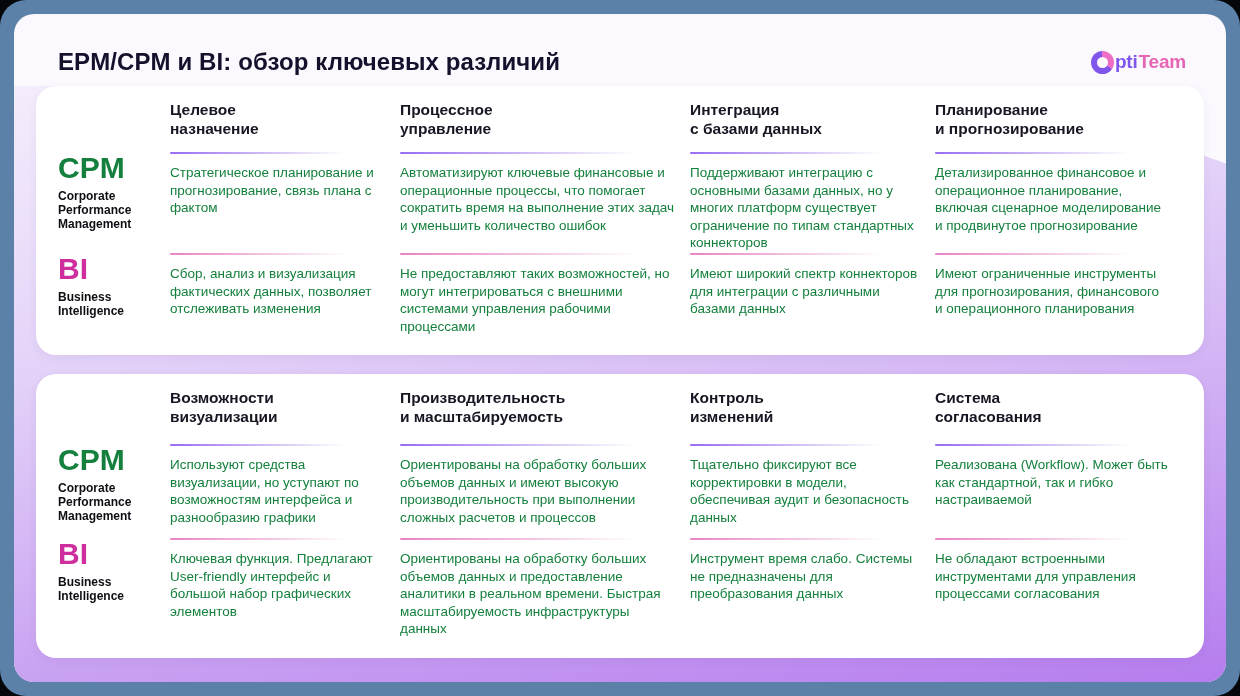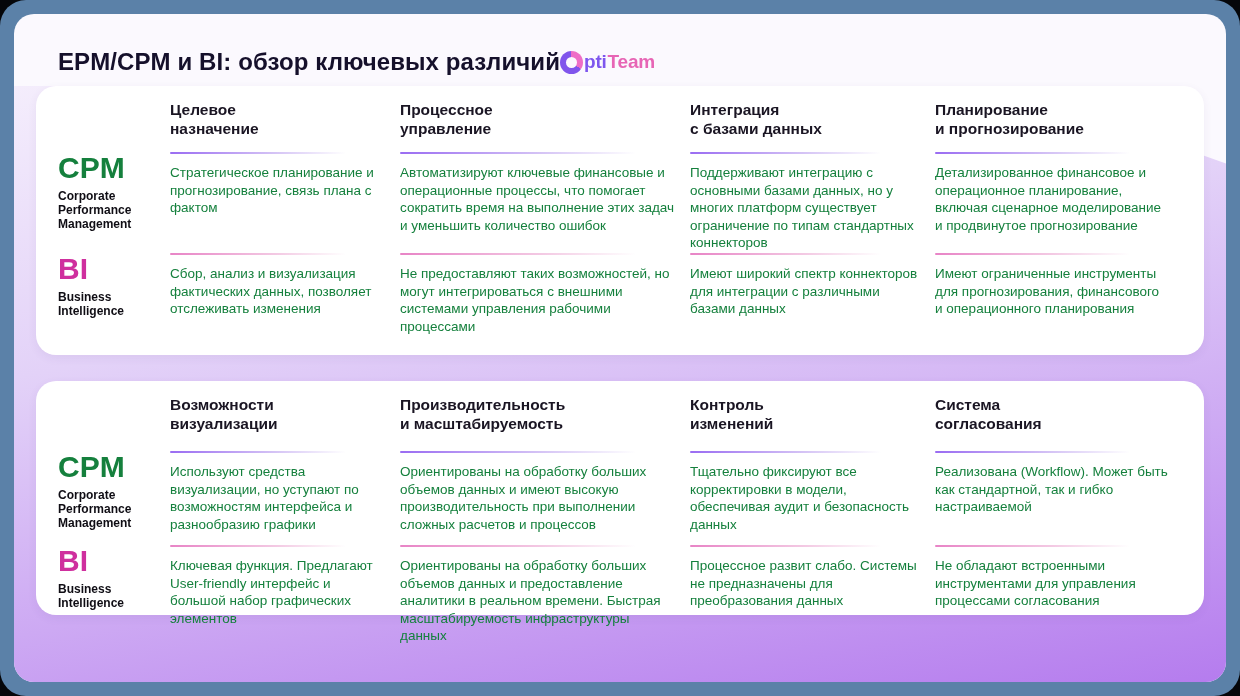--- a/index.html
+++ b/index.html
@@ -3,41 +3,41 @@
 <meta charset="utf-8">
 <style>
   html,body{margin:0;padding:0;background:#05060a;}
   body{width:1240px;height:696px;font-family:"Liberation Sans","DejaVu Sans",sans-serif;
        -webkit-font-smoothing:antialiased;}
   .frame{position:relative;width:1240px;height:696px;background:#5b81a8;border-radius:26px;overflow:hidden;}
   .card{position:absolute;inset:14px;background:#fbf9fe;border-radius:20px;overflow:hidden;}
 
   
   .topbar{position:absolute;top:0;left:0;right:0;height:74px;display:flex;align-items:center;
-          padding:22px 40px 0 44px;box-sizing:border-box;z-index:3;}
+          justify-content:space-between;padding:22px 40px 0 44px;box-sizing:border-box;z-index:3;}
   .title{font-size:24px;font-weight:700;color:#15102b;letter-spacing:.1px;margin:0;}
   .logo{display:flex;align-items:center;gap:1px;}
   .logo-o{position:relative;width:23px;height:23px;border-radius:50%;
           background:conic-gradient(from 0deg,#ee6ec6 0 125deg,#8055ec 125deg 360deg);}
   .logo-o::after{content:"";position:absolute;inset:6px;border-radius:50%;background:#fbf9fe;}
   .logo-txt{font-size:19px;font-weight:700;letter-spacing:-.2px;}
   .logo-part1{color:#7e56ee;} .logo-part2{color:#e765b5;}
 
   
   .purple{position:absolute;left:0;right:0;top:72px;bottom:0;
           background:linear-gradient(170deg,#f4edfc 0%,#e3d2f8 36%,#cda9f3 68%,#b57cee 100%);
           clip-path:polygon(0 0,82% 0,100% 13%,100% 100%,0 100%);}
 
   
-  .tables{position:absolute;top:72px;left:22px;right:22px;display:flex;flex-direction:column;gap:26px;}
+  .tables{position:absolute;top:72px;left:22px;right:22px;display:flex;flex-direction:column;gap:19px;}
   .tcard{display:grid;grid-template-columns:112px 230px 290px 245px 1fr;
          padding:0 20px 0 22px;box-sizing:border-box;background:#ffffff;border-radius:20px;
          box-shadow:0 3px 10px rgba(80,50,130,.07);}
   .t1{grid-template-rows:66px 101px 1fr;height:269px;}
-  .t2{grid-template-rows:70px 94px 1fr;height:234px;}
+  .t2{grid-template-rows:70px 94px 1fr;height:284px;}
   .head{margin:0;padding:15px 10px 0 0;font-size:15.5px;line-height:1.22;font-weight:700;
         color:#1a1523;white-space:pre-line;}
   .cell{padding-right:14px;}
   .divline{height:2px;border-radius:2px;margin:0 40px 10px 0;}
   .cpm-div{background:linear-gradient(90deg,#9a6cf2,#d5c4f5 60%,rgba(243,238,252,0));}
   .bi-div{background:linear-gradient(90deg,#e884c6,#f3c9e3 60%,rgba(250,240,247,0));}
   .body-txt{margin:0;font-size:13.5px;line-height:1.3;color:#15803d;}
   .rlabel{padding-top:1px;}
   .abbr{font-size:30px;font-weight:700;line-height:1;}
   .abbr-cpm{color:#15803d;} .abbr-bi{color:#cf2f9e;}
@@ -155,21 +155,21 @@
         <div class="cell">
           <div class="divline bi-div"></div>
           <p class="body-txt">Ключевая функция. Предлагают User-friendly интерфейс и большой набор графических элементов</p>
         </div>
         <div class="cell">
           <div class="divline bi-div"></div>
           <p class="body-txt">Ориентированы на обработку больших объемов данных и предоставление аналитики в реальном времени. Быстрая масштабируемость инфраструктуры данных</p>
         </div>
         <div class="cell">
           <div class="divline bi-div"></div>
-          <p class="body-txt">Процессное развит слабо. Системы не предназначены для преобразования данных</p>
+          <p class="body-txt">Инструмент время слабо. Системы не предназначены для преобразования данных</p>
         </div>
         <div class="cell">
           <div class="divline bi-div"></div>
           <p class="body-txt">Не обладают встроенными инструментами для управления процессами согласования</p>
         </div>
       </section>
 
     </div>
   </div>
 </div>

